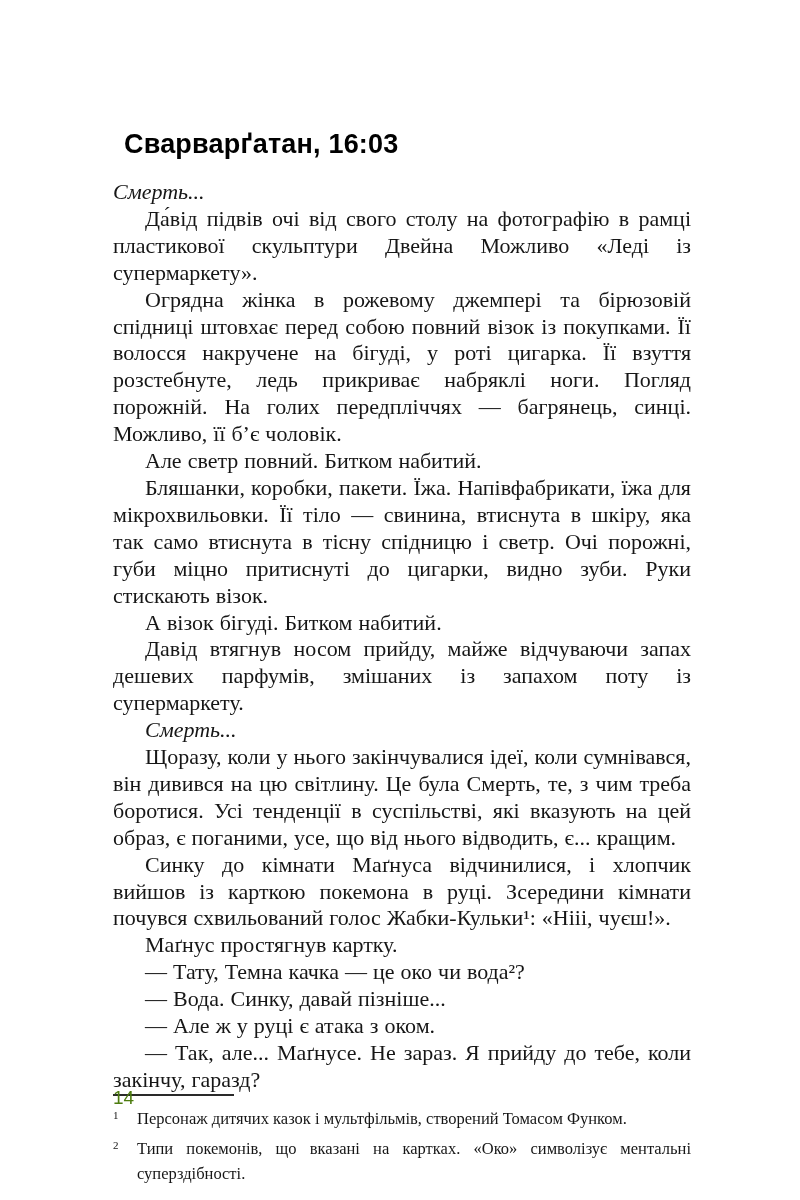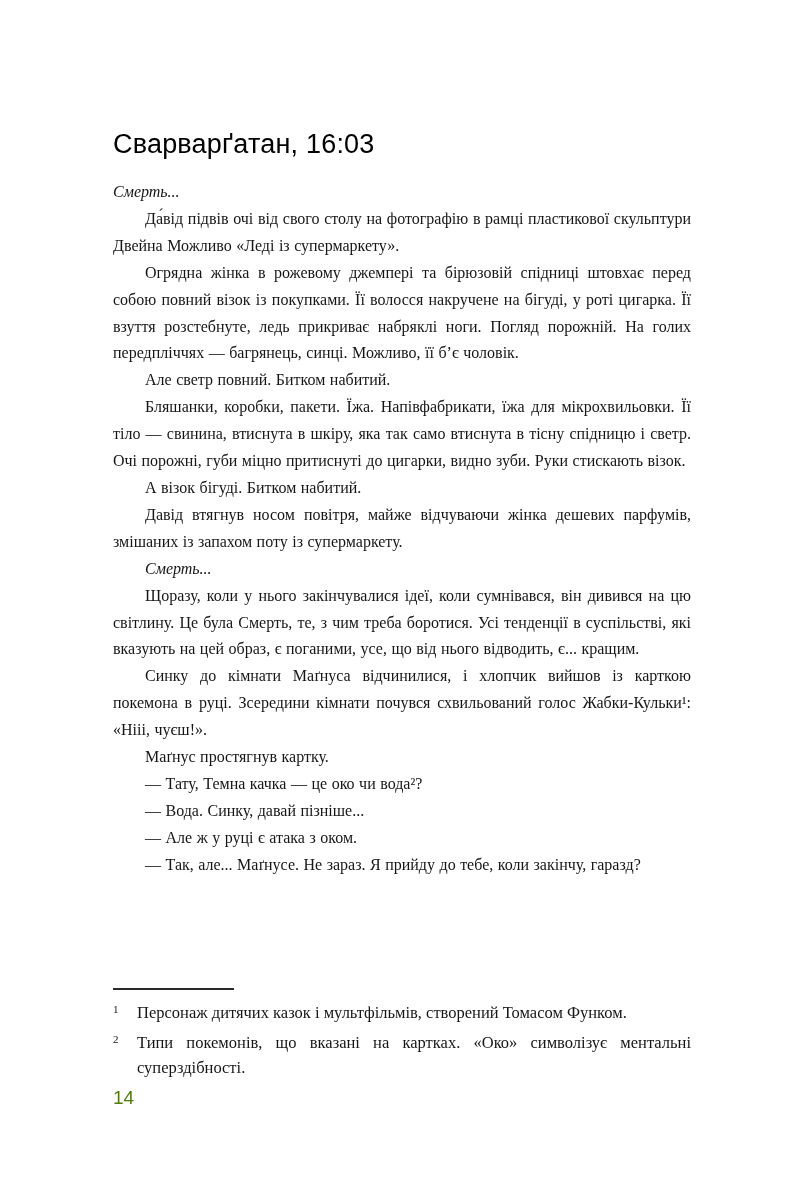--- a/index.html
+++ b/index.html
@@ -20,33 +20,33 @@
     position: absolute;
     left: 113px;
     top: 128px;
     width: 578px;
     height: 960px;
     display: flex;
     flex-direction: column;
   }
   .heading {
     font-family: "Liberation Sans", "DejaVu Sans", sans-serif;
-    font-weight: 400;
+    font-weight: 700;
     font-size: 27px;
     line-height: 32px;
     color: #000000;
-    margin: 0 0 19px 0;
+    margin: 0 0 19px 11px;
     letter-spacing: 0.2px;
   }
   .body-text {
     flex: 0 0 auto;
   }
   .para {
     margin: 0;
-    font-size: 16px;
+    font-size: 22px;
     line-height: 26.9px;
     text-align: justify;
     text-indent: 32px;
     hyphens: auto;
     word-spacing: 0.5px;
   }
   .para.no-indent { text-indent: 0; }
   .para.italic { font-style: italic; }
   .spacer { flex: 1 1 auto; min-height: 0; }
   .footnotes {
@@ -94,21 +94,21 @@
 
     <h1 class="heading">Сварварґатан, 16:03</h1>
 
     <div class="body-text">
       <p class="para italic no-indent">Смерть...</p>
       <p class="para">Да́від підвів очі від свого столу на фотографію в рамці пластикової скульптури Двейна Можливо «Леді із супермаркету».</p>
       <p class="para">Огрядна жінка в рожевому джемпері та бірюзовій спідниці штовхає перед собою повний візок із покупками. Її волосся накручене на бігуді, у роті цигарка. Її взуття розстебнуте, ледь прикриває набряклі ноги. Погляд порожній. На голих передпліччях — багрянець, синці. Можливо, її б’є чоловік.</p>
       <p class="para">Але светр повний. Битком набитий.</p>
       <p class="para">Бляшанки, коробки, пакети. Їжа. Напівфабрикати, їжа для мікрохвильовки. Її тіло — свинина, втиснута в шкіру, яка так само втиснута в тісну спідницю і светр. Очі порожні, губи міцно притиснуті до цигарки, видно зуби. Руки стискають візок.</p>
       <p class="para">А візок бігуді. Битком набитий.</p>
-      <p class="para">Давід втягнув носом повітря, майже відчуваючи жінка дешевих парфумів, змішаних із запахом поту із супермаркету.</p>
+      <p class="para">Давід втягнув носом прийду, майже відчуваючи запах дешевих парфумів, змішаних із запахом поту із супермаркету.</p>
       <p class="para italic">Смерть...</p>
       <p class="para">Щоразу, коли у нього закінчувалися ідеї, коли сумнівався, він дивився на цю світлину. Це була Смерть, те, з чим треба боротися. Усі тенденції в суспільстві, які вказують на цей образ, є поганими, усе, що від нього відводить, є... кращим.</p>
       <p class="para">Синку до кімнати Маґнуса відчинилися, і хлопчик вийшов із карткою покемона в руці. Зсередини кімнати почувся схвильований голос Жабки-Кульки¹: «Нііі, чуєш!».</p>
       <p class="para">Маґнус простягнув картку.</p>
       <p class="para">— Тату, Темна качка — це око чи вода²?</p>
       <p class="para">— Вода. Синку, давай пізніше...</p>
       <p class="para">— Але ж у руці є атака з оком.</p>
       <p class="para">— Так, але... Маґнусе. Не зараз. Я прийду до тебе, коли закінчу, гаразд?</p>
     </div>
 

